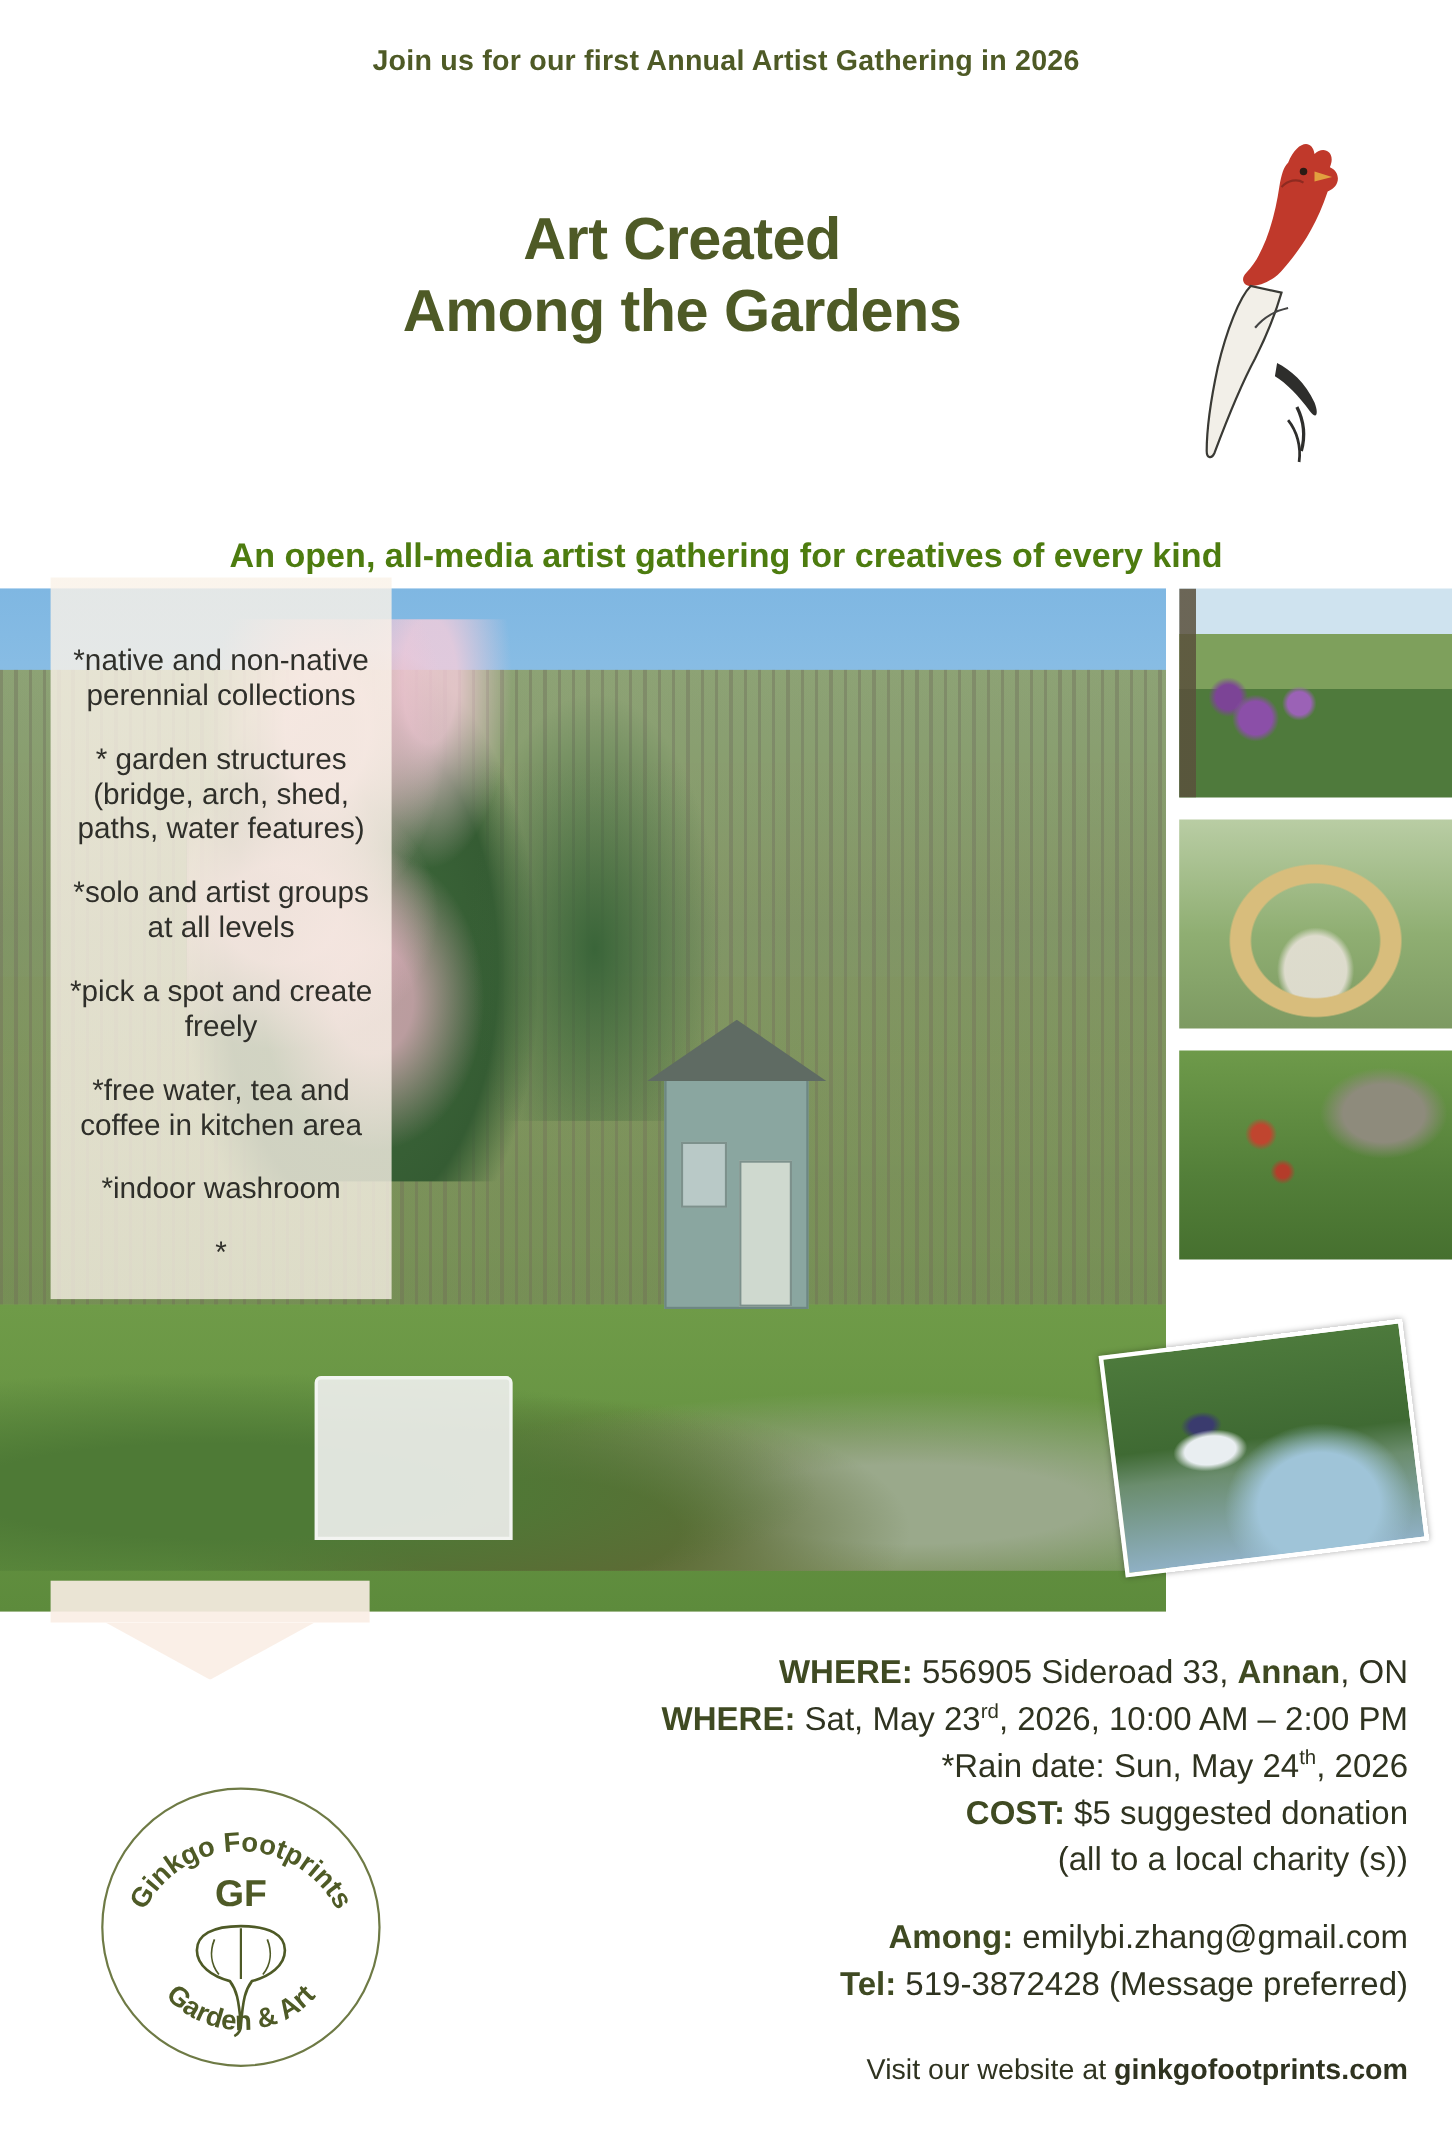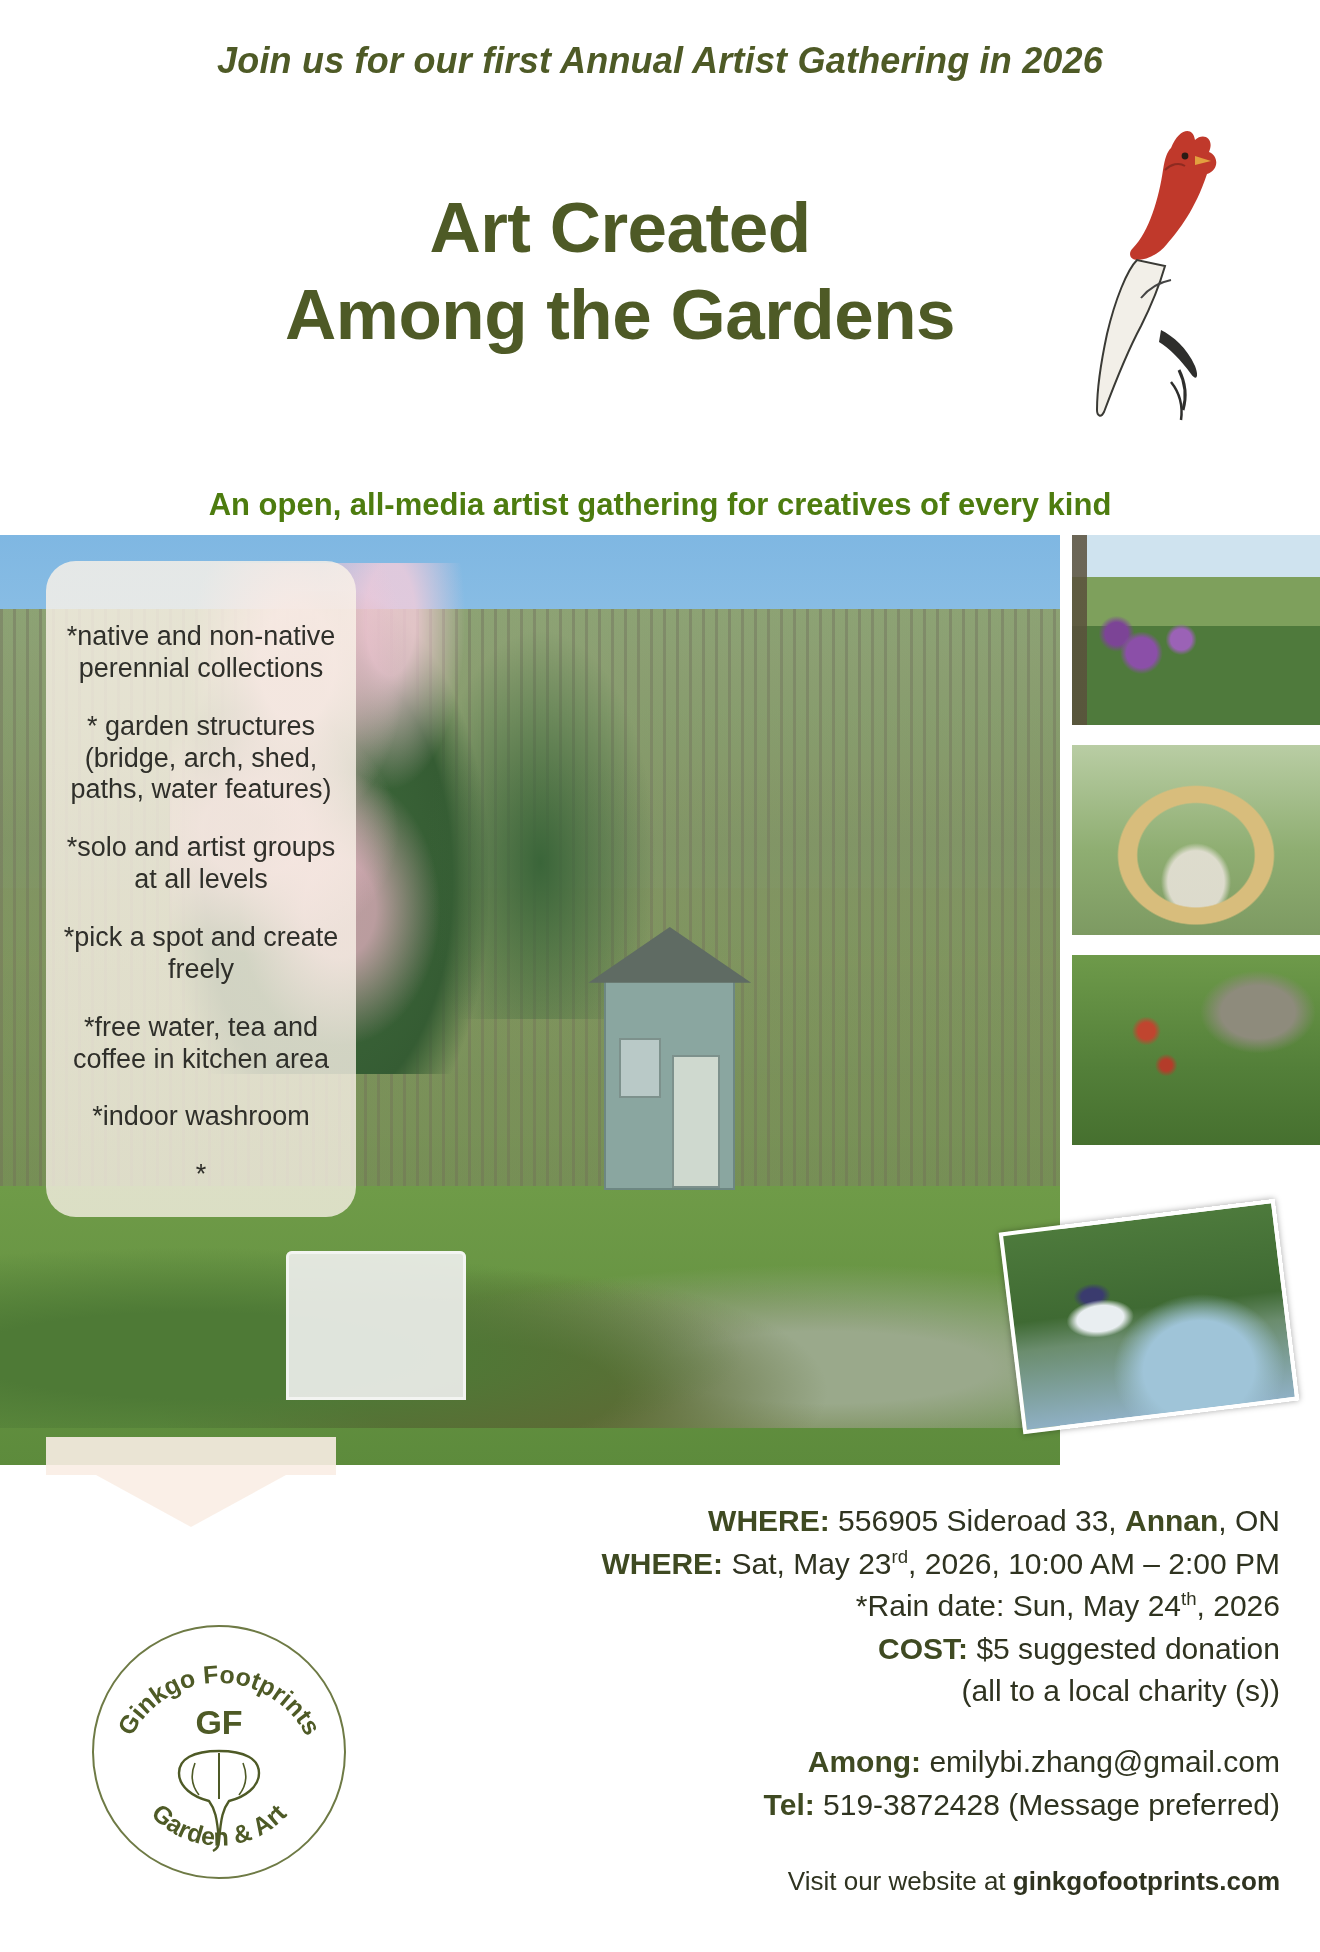--- a/index.html
+++ b/index.html
@@ -16,36 +16,35 @@
     color: #3f4a22;
   }
 
   
   .tagline {
     position: absolute;
     top: 40px;
     left: 0;
     width: 1320px;
     text-align: center;
-    font-style: italic;
     font-weight: 600;
-    font-size: 36px;
+    font-size: 26px;
     color: #4e5a26;
     letter-spacing: 0.2px;
   }
 
   .title-block {
     position: absolute;
     top: 185px;
     left: 0;
     width: 1240px;
     text-align: center;
   }
   .title-line {
-    font-size: 71px;
+    font-size: 54px;
     font-weight: 700;
     color: #4e5a26;
     line-height: 1.22;
     letter-spacing: -0.5px;
   }
 
   .subtitle {
     position: absolute;
     top: 487px;
     left: 0;
@@ -205,29 +204,28 @@
     background:
       radial-gradient(ellipse at 32% 48%, #e9eef1 0 9%, rgba(233,238,241,0) 13%),
       radial-gradient(ellipse at 30% 36%, #3a3b6e 0 4%, rgba(58,59,110,0) 7%),
       radial-gradient(ellipse at 66% 80%, #9fc4d8 0 22%, rgba(159,196,216,0) 34%);
   }
 
   
   .features {
     position: absolute;
     left: 46px;
-    top: 561px;
+    top: 525px;
     width: 290px;
     padding: 60px 10px 0 10px;
     text-align: center;
     color: #2f2f2a;
     font-size: 27px;
     line-height: 1.18;
     background: linear-gradient(rgba(250,242,232,0.82), rgba(250,242,232,0.78));
-    border-radius: 30px;
   }
   .features .f-item { margin-bottom: 26px; }
 
   .arrow-tail {
     position: absolute;
     left: 46px;
     top: 1437px;
     width: 290px;
     height: 90px;
   }

